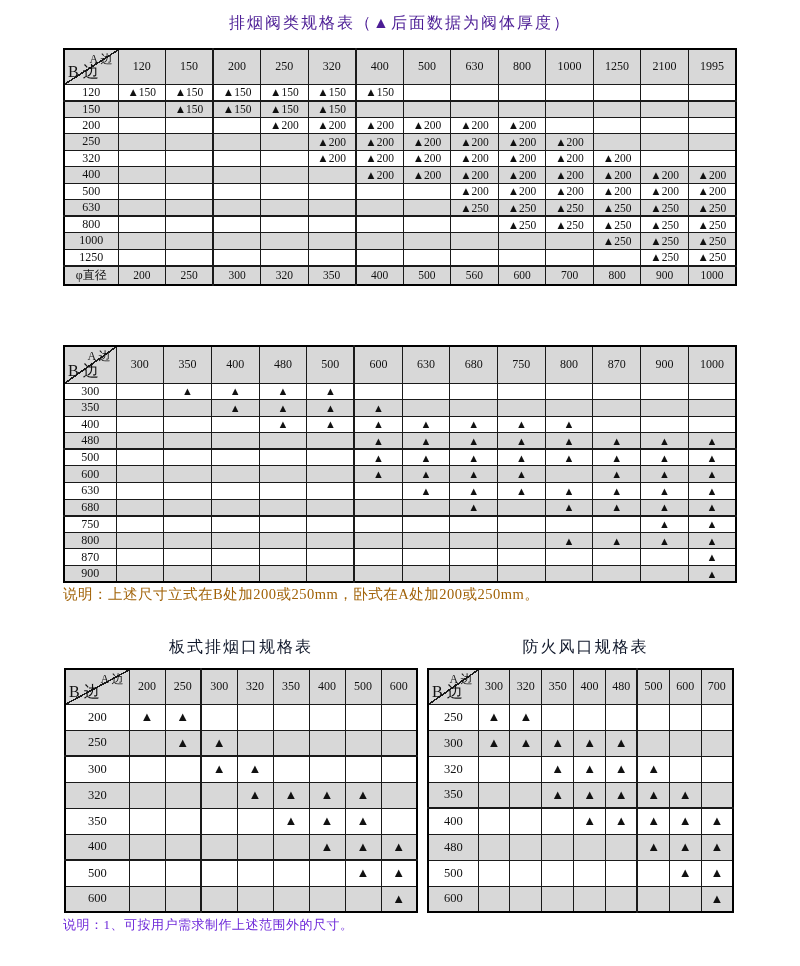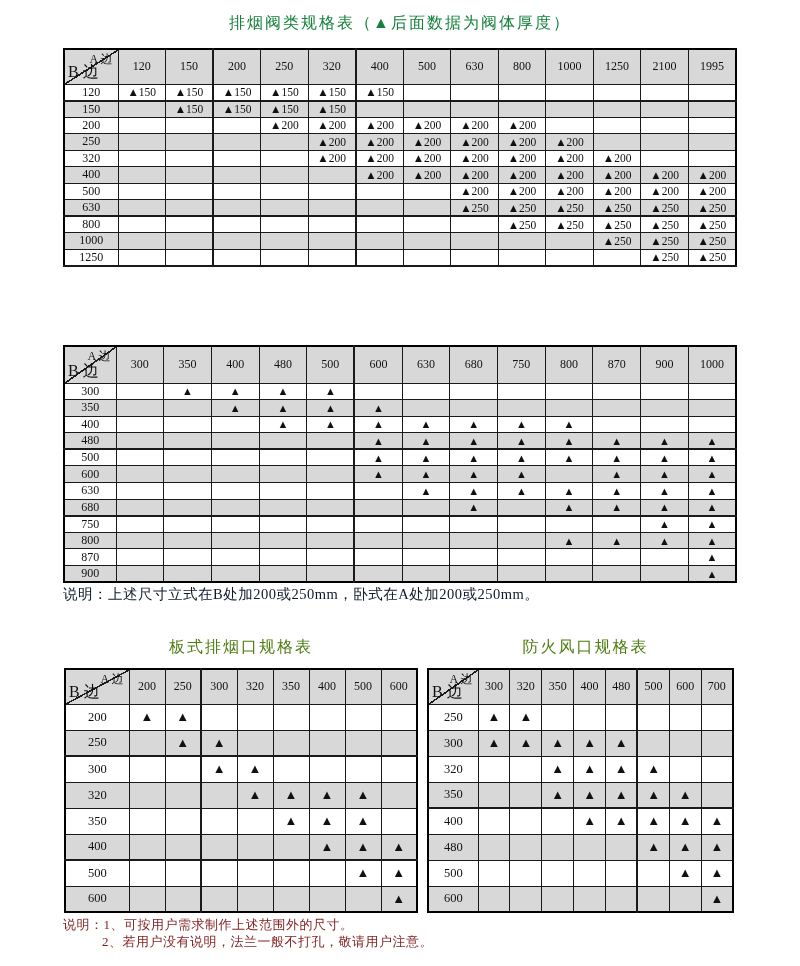--- a/index.html
+++ b/index.html
@@ -4,23 +4,23 @@
 <style>
   * { margin:0; padding:0; box-sizing:border-box; }
   html,body { background:#fff; }
   body {
     width:800px; height:966px; position:relative; overflow:hidden;
     font-family:"Liberation Serif","DejaVu Serif",serif; color:#111;
   }
   .abs { position:absolute; }
   .doc-title {
     width:800px; text-align:center; font-size:16px; letter-spacing:2px;
-    color:#15803d;
+    color:#4c1d95;
   }
-  .sub-title { text-align:center; font-size:16px; letter-spacing:2px; color:#4d7c0f; }
+  .sub-title { text-align:center; font-size:16px; letter-spacing:2px; color:#0f172a; }
   table.spec {
     position:absolute; border-collapse:collapse; table-layout:fixed;
     background:#fff; border:2px solid #000;
   }
   table.spec th, table.spec td {
     border:1px solid #1a1a1a; font-weight:normal; text-align:center;
     vertical-align:middle; overflow:hidden; white-space:nowrap; padding:0;
     color:#111;
   }
   thead th { background:#d8d8d8; font-size:12px; }
@@ -44,22 +44,22 @@
   tr.tb2 > th, tr.tb2 > td { border-bottom-width:2.5px !important; }
   
   th.diag {
     position:relative;
     background-image:linear-gradient(to bottom right,
       transparent calc(50% - 0.8px), #1a1a1a calc(50% - 0.8px),
       #1a1a1a calc(50% + 0.8px), transparent calc(50% + 0.8px));
   }
   th.diag .ca { position:absolute; top:1px; right:5px; font-size:12px; }
   th.diag .cb { position:absolute; bottom:1px; left:3px; font-size:16px; }
-  .caption { font-size:14.5px; letter-spacing:0.5px; color:#0f172a; }
-  .notes { font-size:13px; line-height:17px; letter-spacing:0.5px; color:#7f1d1d; }
+  .caption { font-size:14.5px; letter-spacing:0.5px; color:#a16207; }
+  .notes { font-size:13px; line-height:17px; letter-spacing:0.5px; color:#6d28d9; }
   .notes .n2 { margin-left:39px; }
 </style>
 </head>
 <body>
 
 <div class="abs doc-title" style="top:13px; left:0;">排烟阀类规格表（▲后面数据为阀体厚度）</div>
 
 <table class="spec t1">
     <colgroup>
       <col style="width: 54px;">
@@ -268,20 +268,36 @@
         <td class="tr2"></td>
         <td></td>
         <td></td>
         <td></td>
         <td></td>
         <td></td>
         <td></td>
         <td>▲250</td>
         <td>▲250</td>
       </tr>
+      <tr class="gray">
+        <th class="rowh">φ直径</th>
+        <td>200</td>
+        <td class="tr2">250</td>
+        <td>300</td>
+        <td>320</td>
+        <td class="tr2">350</td>
+        <td>400</td>
+        <td>500</td>
+        <td>560</td>
+        <td>600</td>
+        <td>700</td>
+        <td>800</td>
+        <td>900</td>
+        <td>1000</td>
+      </tr>
     </tbody>
   </table>
 
 <div class="abs doc-title" style="top:322px; left:0;margin-top:33px;">排烟口（送风口）类规格表</div>
 
 <table class="spec t2">
     <colgroup>
       <col style="width: 52px;">
       <col>
       <col>
@@ -755,14 +771,13 @@
         <td class="tr2"></td>
         <td></td>
         <td></td>
         <td>▲</td>
       </tr>
     </tbody>
   </table>
 
 <div class="abs notes" style="top:916px; left:63px;">
   <div class="n1">说明：1、可按用户需求制作上述范围外的尺寸。</div>
-  <div class="n2">2、若用户没有说明，法兰一般不打孔，敬请用户注意。</div>
 </div>
 
 </body></html>

